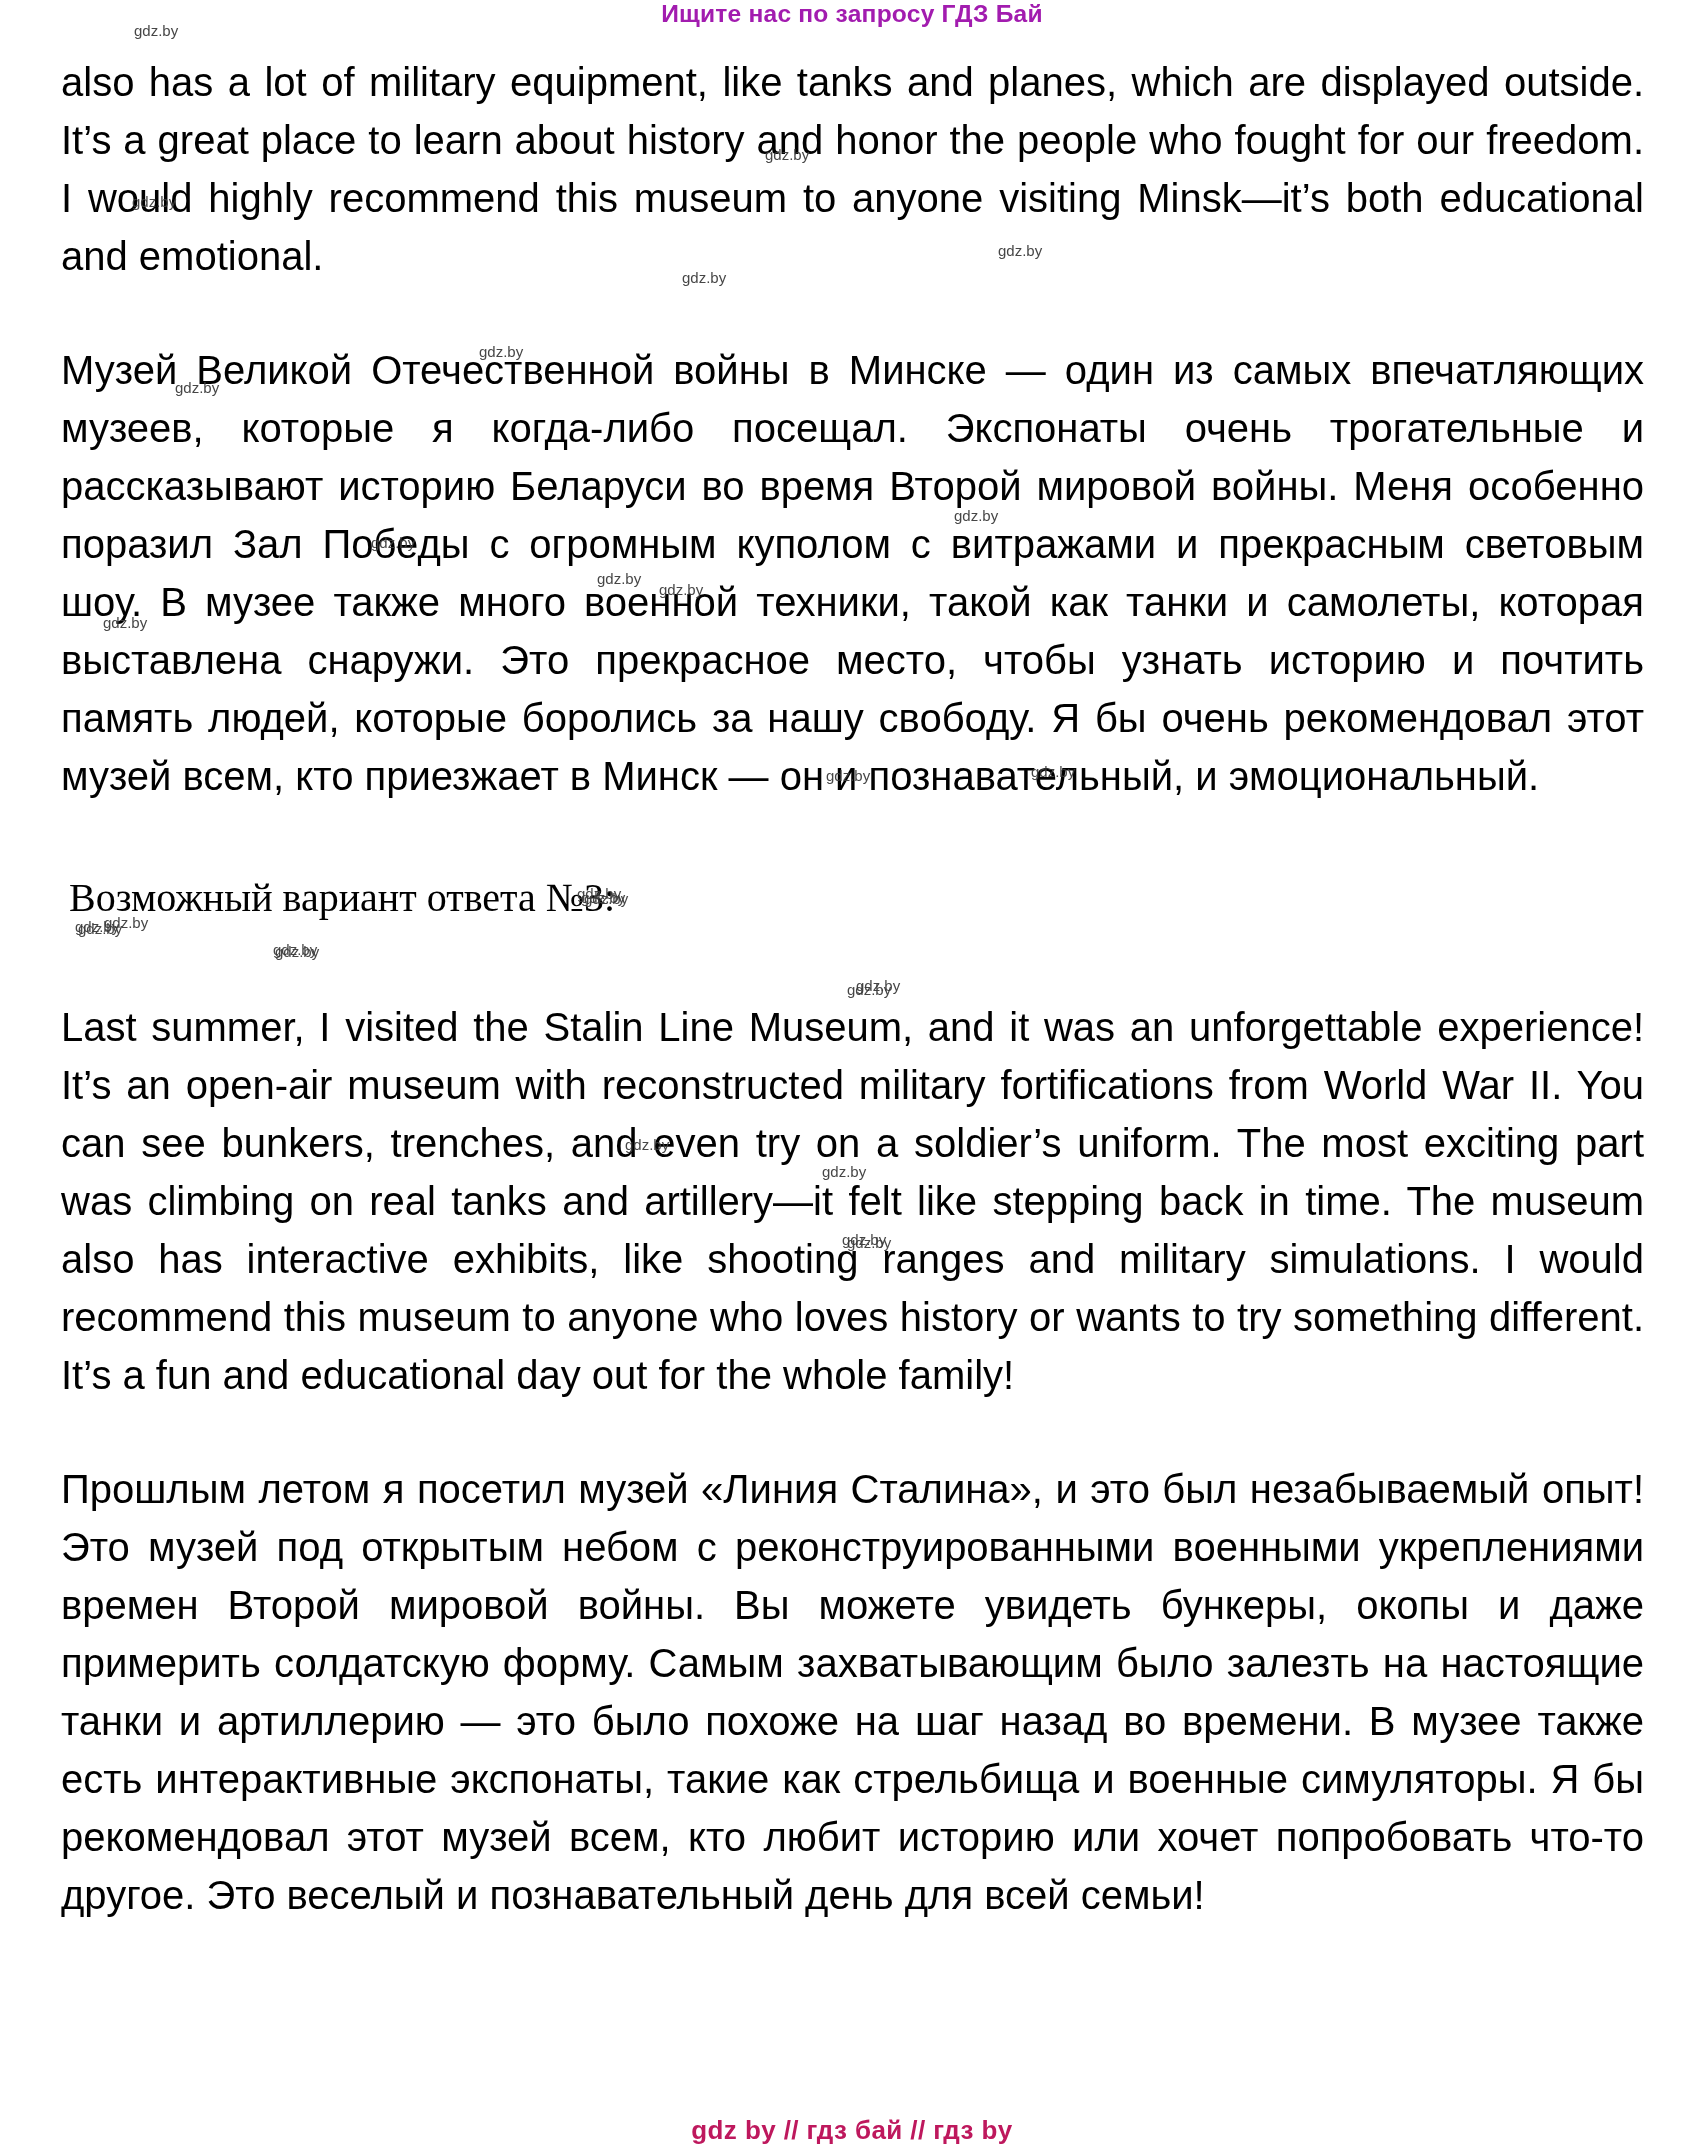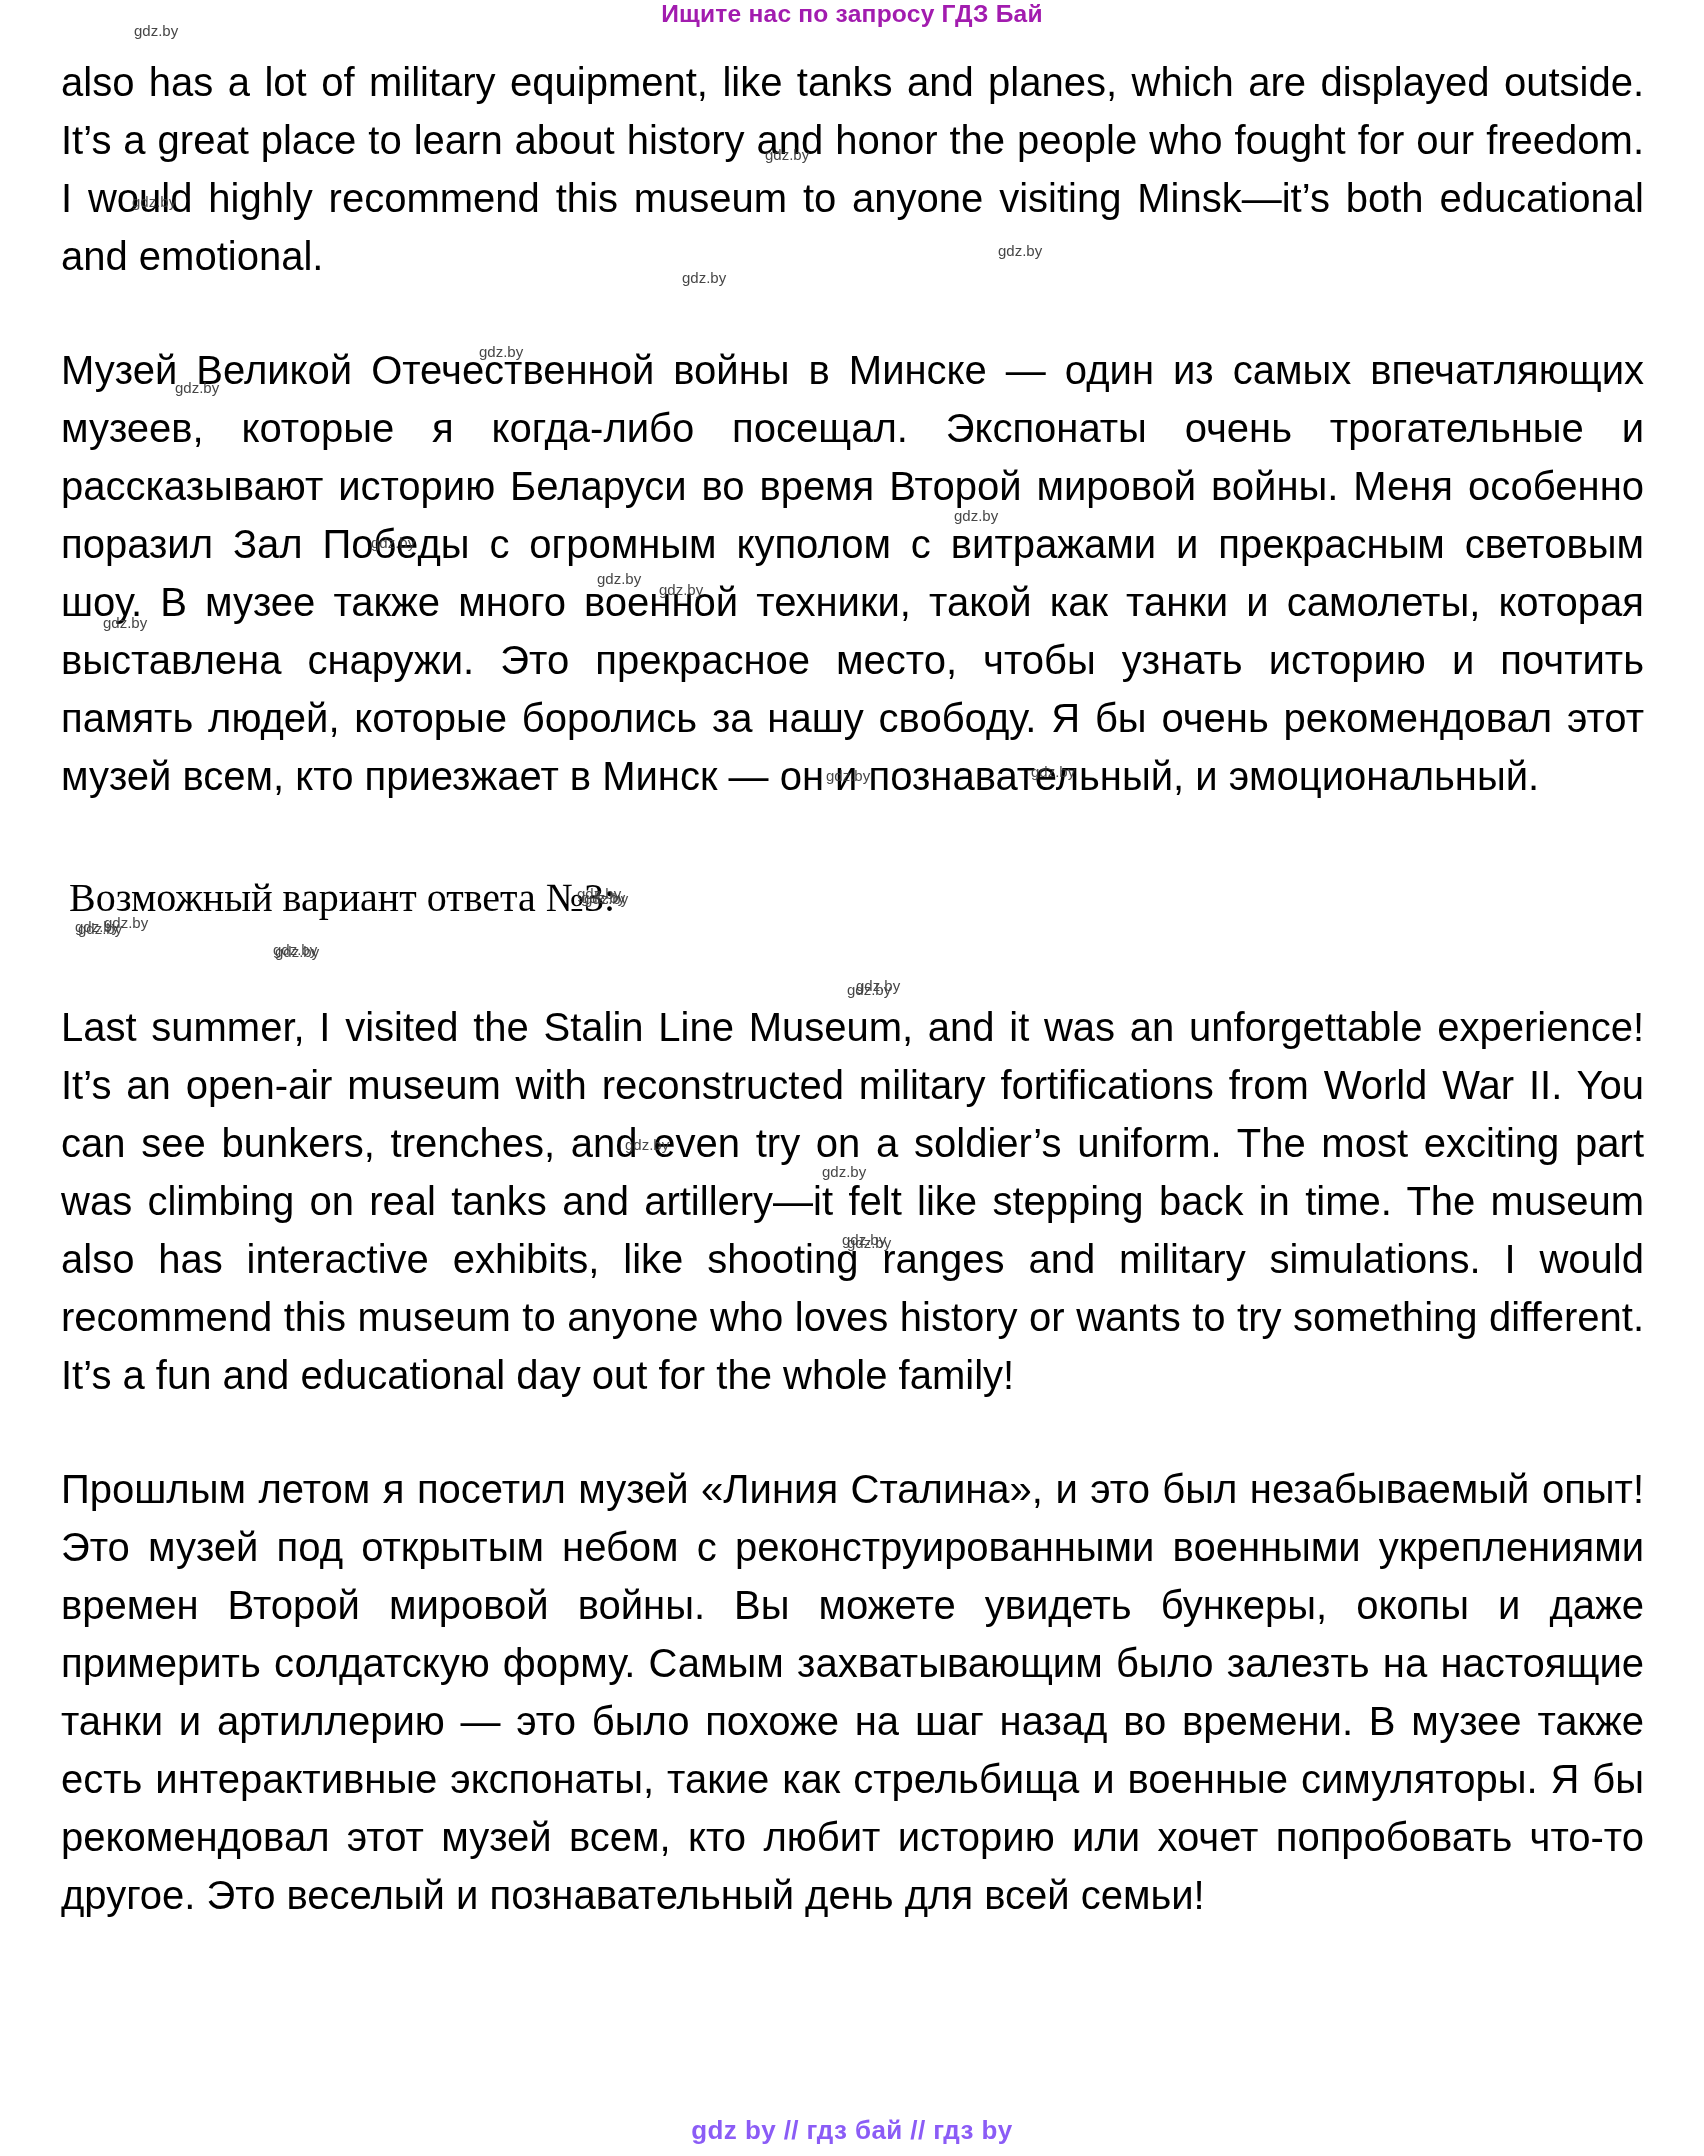--- a/index.html
+++ b/index.html
@@ -86,21 +86,21 @@
   
   .footer {
     position: absolute;
     left: 0;
     top: 2115px;
     width: 1704px;
     text-align: center;
     font-family: "Liberation Sans", "DejaVu Sans", sans-serif;
     font-size: 26px;
     font-weight: 700;
-    color: #8b5cf6;
+    color: #be185d;
     letter-spacing: 0.4px;
     white-space: nowrap;
   }
 </style>
 </head>
 <body>
 
 <div id="page">
 
   <div class="promo">Ищите нас по запросу ГДЗ Бай</div>

